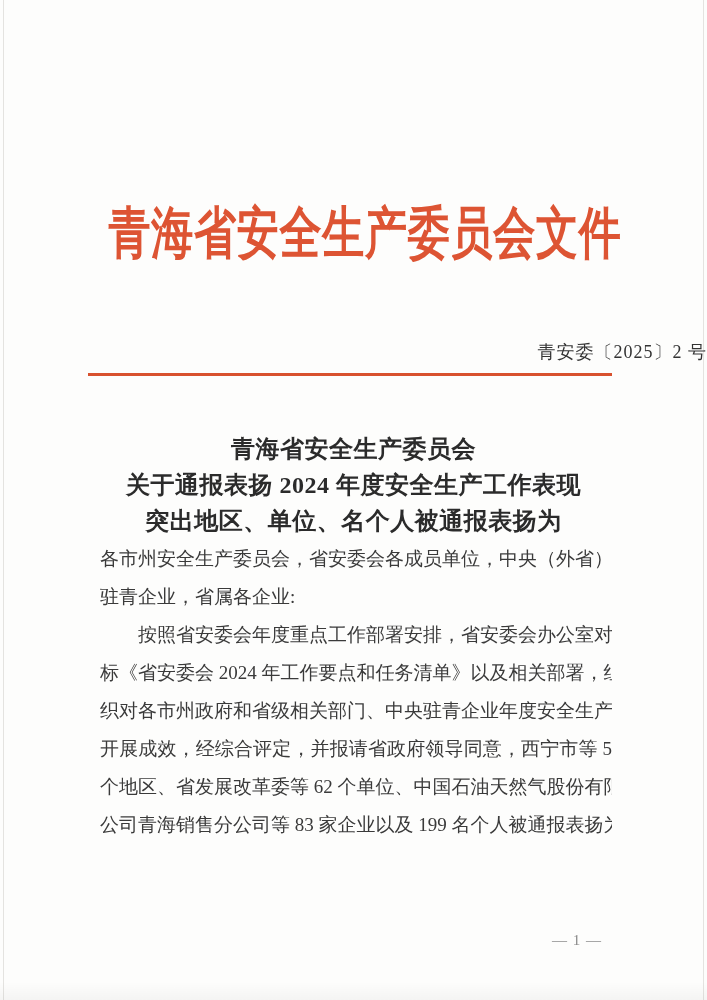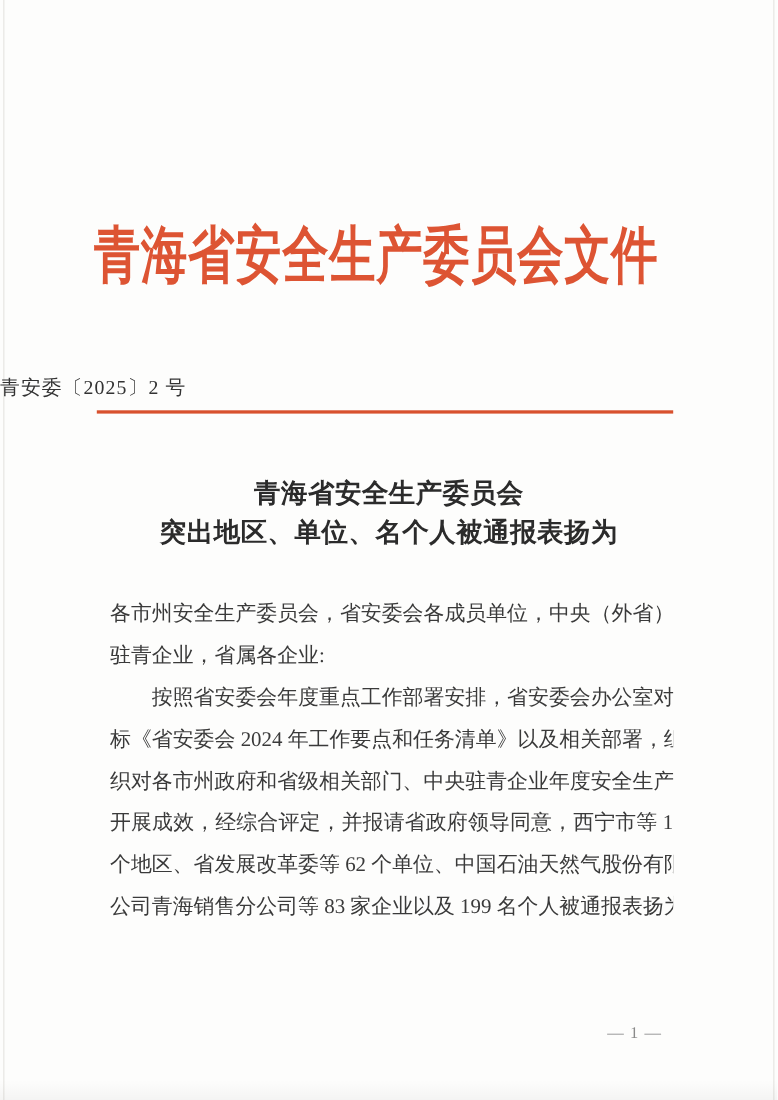--- a/index.html
+++ b/index.html
@@ -33,40 +33,40 @@
     height: 18px;
     background: linear-gradient(to bottom, rgba(0,0,0,0), rgba(0,0,0,0.035));
   }
 
   
   .org-title-wrap {
     position: absolute;
     top: 203px;
     left: 0;
     width: 100%;
-    text-align: left;
+    text-align: right;
     line-height: 60px;
     white-space: nowrap;
   }
   .org-title {
     display: inline-block;
     font-size: 56px;
     font-weight: bold;
     color: #dd5433;
     transform: scaleX(0.75);
     transform-origin: center center;
     letter-spacing: 1px;
   }
 
   .doc-number {
     position: absolute;
     top: 340px;
     left: 0;
     width: 100%;
-    text-align: left;
+    text-align: right;
     font-size: 18px;
     color: #333333;
     letter-spacing: 1px;
   }
 
   .red-line {
     position: absolute;
     top: 373px;
     left: 88px;
     width: 524px;
@@ -130,30 +130,31 @@
   <div class="org-title-wrap">
     <span class="org-title">青海省安全生产委员会文件</span>
   </div>
 
   <div class="doc-number">青安委〔2025〕2 号</div>
 
   <div class="red-line"></div>
 
   <div class="notice-title">
     <div>青海省安全生产委员会</div>
+    <div>关于通报表扬 2024 年度安全生产工作表现</div>
     <div>突出地区、单位、名个人被通报表扬为</div>
   </div>
 
   <div class="body-text">
     <div class="body-line">各市州安全生产委员会，省安委会各成员单位，中央（外省）</div>
     <div class="body-line no-fill">驻青企业，省属各企业:</div>
     <div class="body-line indent">按照省安委会年度重点工作部署安排，省安委会办公室对</div>
     <div class="body-line">标《省安委会 2024 年工作要点和任务清单》以及相关部署，组</div>
     <div class="body-line">织对各市州政府和省级相关部门、中央驻青企业年度安全生产</div>
-    <div class="body-line">开展成效，经综合评定，并报请省政府领导同意，西宁市等 1</div>
+    <div class="body-line">开展成效，经综合评定，并报请省政府领导同意，西宁市等 5</div>
     <div class="body-line">个地区、省发展改革委等 62 个单位、中国石油天然气股份有限</div>
     <div class="body-line">公司青海销售分公司等 83 家企业以及 199 名个人被通报表扬为</div>
   </div>
 
   <div class="page-number">— 1 —</div>
 
   <div class="bottom-shade"></div>
 </div>
 
 </body></html>

